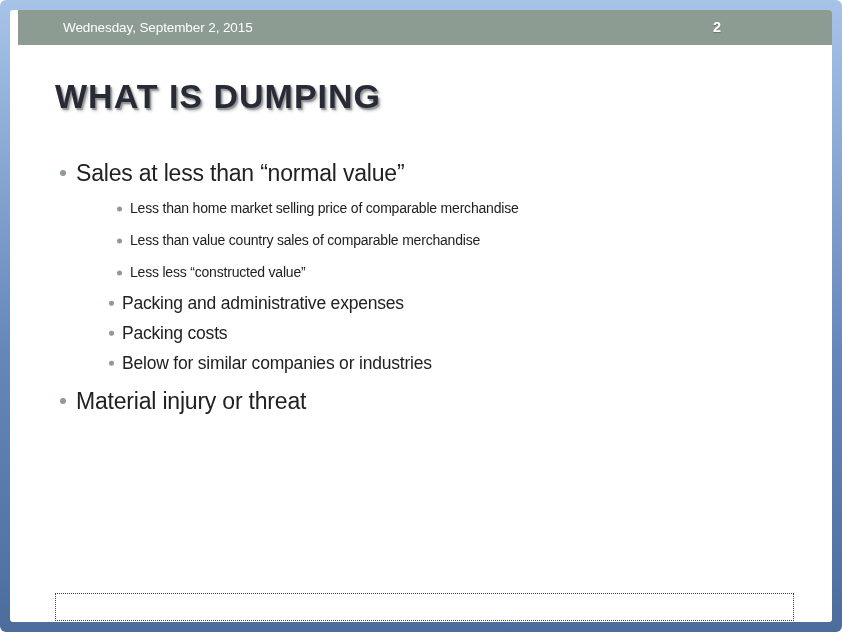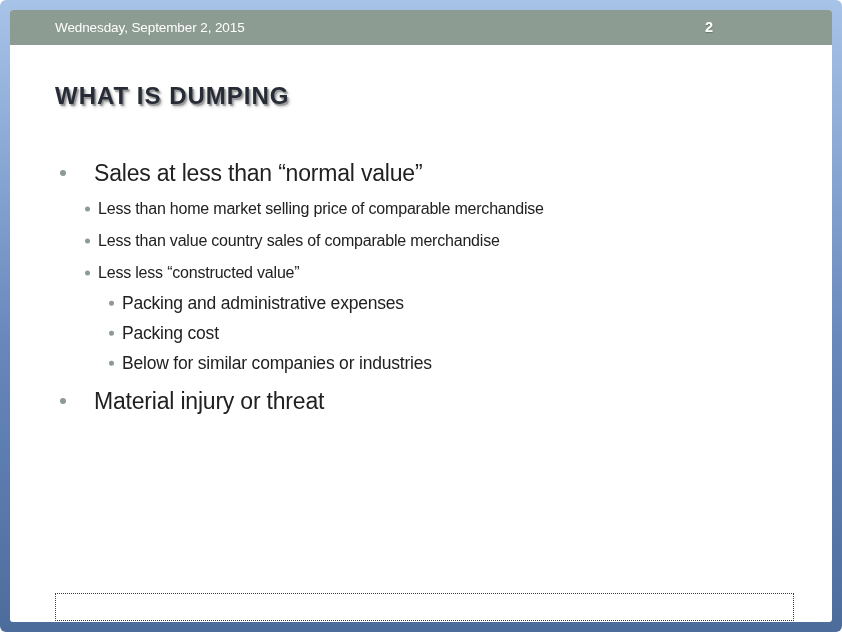--- a/index.html
+++ b/index.html
@@ -26,21 +26,21 @@
     width: 822px;
     height: 612px;
     background: var(--slide-bg);
     border-radius: 3px;
     overflow: hidden;
   }
 
   
   .header-bar {
     position: absolute;
-    top: 0; left: 0;
+    top: 0; left: 8px;
     width: 100%;
     height: 35px;
     background: var(--header-bg);
   }
   .header-date {
     position: absolute;
     left: 45px;
     top: 0;
     line-height: 35px;
     color: var(--header-text);
@@ -56,42 +56,42 @@
     font-size: 14.5px;
     font-weight: bold;
     text-shadow: 0 1px 1px rgba(0,0,0,0.25);
   }
 
   .slide-title {
     position: absolute;
     left: 45px;
     top: 66px;
     margin: 0;
-    font-size: 24px;
+    font-size: 34px;
     line-height: 40px;
     font-weight: 700;
     letter-spacing: 1px;
     color: var(--title-color);
     text-shadow: 1.5px 1.5px 1px rgba(130,130,130,0.75), 2.5px 2.5px 3px rgba(160,160,160,0.6);
   }
 
   ul.bullets {
     position: absolute;
     left: 0;
     top: 149px;
     width: 790px;
     margin: 0;
     padding: 0;
     list-style: none;
     color: var(--body-color);
   }
   ul.bullets li { position: relative; letter-spacing: -0.2px; }
 
-  li.lvl1 { font-size: 23px;   line-height: 28px; margin-bottom: 10px; padding-left: 84px; }
-  li.lvl2 { font-size: 16px;   line-height: 23px; margin-bottom: 9px;  padding-left: 88px; }
+  li.lvl1 { font-size: 23px;   line-height: 28px; margin-bottom: 10px; padding-left: 66px; }
+  li.lvl2 { font-size: 14px;   line-height: 23px; margin-bottom: 9px;  padding-left: 88px; margin-left: 32px; }
   li.lvl3 { font-size: 17.5px; line-height: 20px; margin-bottom: 10px; padding-left: 112px; }
   li.lvl2 + li.lvl3 { margin-top: 2px; }
   li.lvl3 + li.lvl1 { margin-top: 14px; }
 
   .dot {
     position: absolute;
     top: 50%;
     transform: translateY(-50%);
     border-radius: 50%;
     background: var(--bullet-color);
@@ -123,21 +123,21 @@
     </div>
 
     <h1 class="slide-title">WHAT IS DUMPING</h1>
 
     <ul class="bullets">
         <li class="lvl1"><span class="dot"></span><span class="txt">Sales at less than “normal value”</span></li>
         <li class="lvl2"><span class="dot"></span><span class="txt">Less than home market selling price of comparable merchandise</span></li>
         <li class="lvl2"><span class="dot"></span><span class="txt">Less than value country sales of comparable merchandise</span></li>
         <li class="lvl2"><span class="dot"></span><span class="txt">Less less “constructed value”</span></li>
         <li class="lvl3"><span class="dot"></span><span class="txt">Packing and administrative expenses</span></li>
-        <li class="lvl3"><span class="dot"></span><span class="txt">Packing cost</span></li>
+        <li class="lvl3"><span class="dot"></span><span class="txt">Packing costs</span></li>
         <li class="lvl3"><span class="dot"></span><span class="txt">Below for similar companies or industries</span></li>
         <li class="lvl1"><span class="dot"></span><span class="txt">Material injury or threat</span></li>
       </ul>
 
     <div class="footer-ph"></div>
 
   </div>
 </div>
 
 </body></html>

